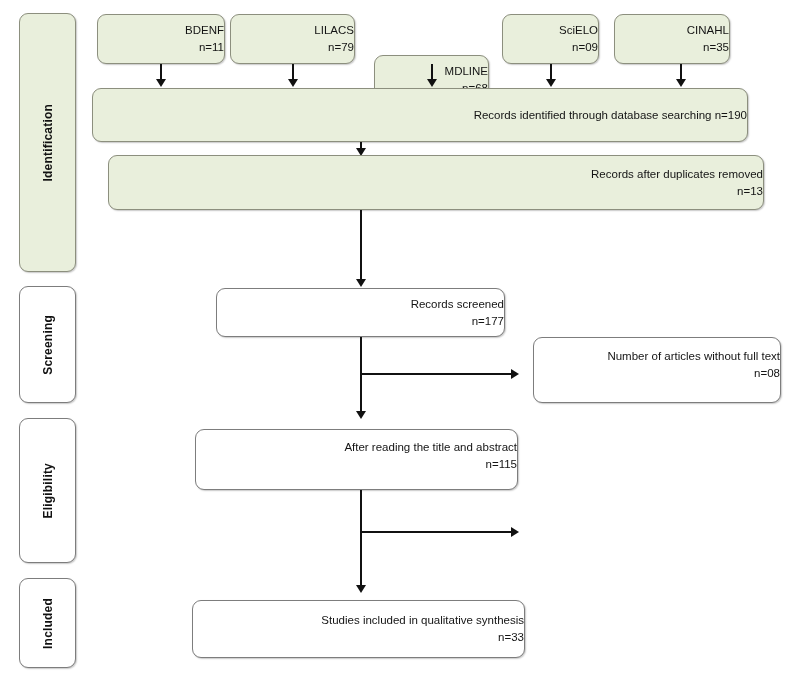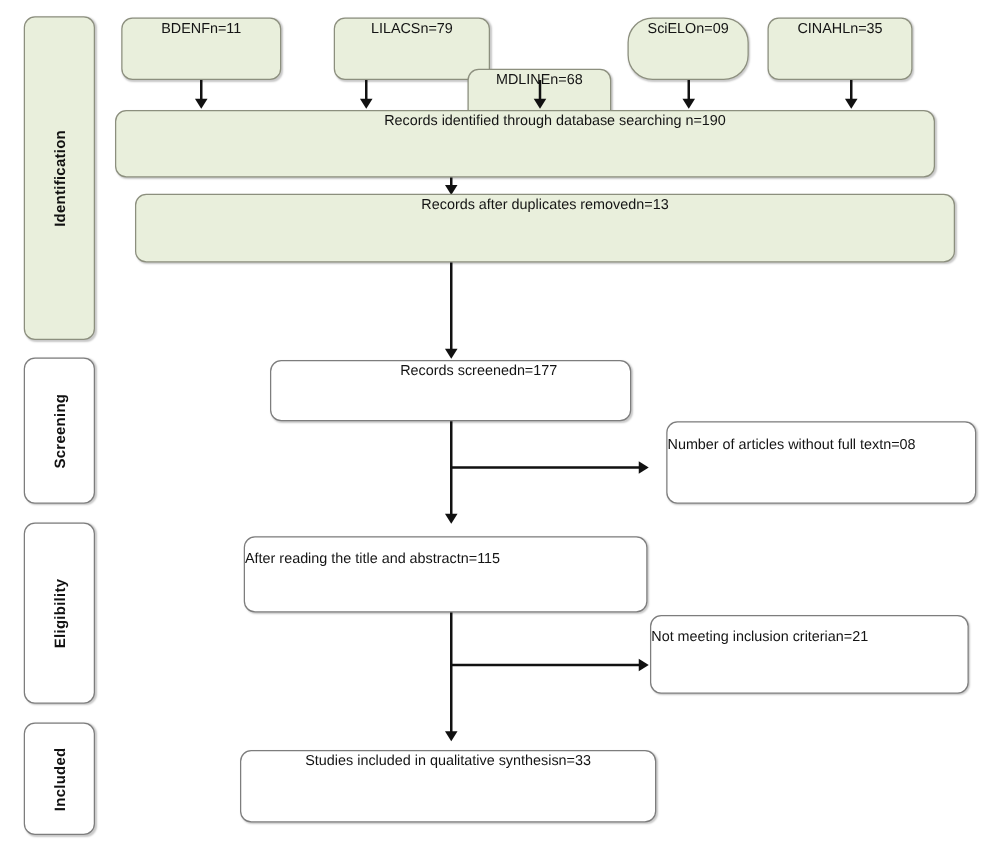--- a/index.html
+++ b/index.html
@@ -17,22 +17,22 @@
     height: 684px;
     background: #ffffff;
     overflow: hidden;
   }
   .box {
     position: absolute;
     box-sizing: border-box;
     border: 1px solid #7d7d7d;
     border-radius: 9px;
     display: flex;
-    flex-direction: row;
-    align-items: flex-start;
+    flex-direction: column;
+    align-items: flex-end;
     justify-content: center;
     text-align: center;
     font-size: 11.5px;
     line-height: 1.45;
     color: #141414;
     background: #ffffff;
     box-shadow: 1px 1px 1.5px rgba(0,0,0,0.22);
   }
   .box.green {
     background: #e9efdc;
@@ -108,31 +108,31 @@
 
   <div class="stage" style="left:19px; top:578px; width:57px; height:90px;">
     <span class="vlabel">Included</span>
   </div>
 
   <div class="box green" style="left:97px; top:14px; width:128px; height:50px;">
     <span class="line">BDENF</span>
     <span class="line n">n=11</span>
   </div>
 
-  <div class="box green" style="left:230px; top:14px; width:125px; height:50px;margin-left:37px;">
+  <div class="box green" style="left:230px; top:14px; width:125px; height:50px;">
     <span class="line">LILACS</span>
     <span class="line n">n=79</span>
   </div>
 
   <div class="box green" style="left:374px; top:14px; width:115px; height:50px;margin-top:41px;">
     <span class="line">MDLINE</span>
     <span class="line n">n=68</span>
   </div>
 
-  <div class="box green" style="left:502px; top:14px; width:97px; height:50px;border-radius:20px;">
+  <div class="box green" style="left:502px; top:14px; width:97px; height:50px;">
     <span class="line">SciELO</span>
     <span class="line n">n=09</span>
   </div>
 
   <div class="box green" style="left:614px; top:14px; width:116px; height:50px;">
     <span class="line">CINAHL</span>
     <span class="line n">n=35</span>
   </div>
 
   <div class="vline" style="left:160px; top:64px; height:16px;"></div>
@@ -185,23 +185,19 @@
     <span class="line">After reading the title and abstract</span>
     <span class="line n">n=115</span>
   </div>
 
   <div class="vline" style="left:360px; top:490px; height:96px;"></div>
   <div class="arrow-down" style="left:356px; top:585px;"></div>
 
   <div class="hline" style="left:360px; top:531px; width:152px;"></div>
   <div class="arrow-right" style="left:511px; top:527px;"></div>
 
-  <div class="box" style="left:520px; top:492px; width:255px; height:63px; justify-content:flex-start; padding-top:9px;">
-    <span class="line">Not meeting inclusion criteria</span>
-    <span class="line n">n=21</span>
-  </div>
 
   <div class="box" style="left:192px; top:600px; width:333px; height:58px;">
     <span class="line">Studies included in qualitative synthesis</span>
     <span class="line n">n=33</span>
   </div>
 
 </div>
 
 </body></html>

